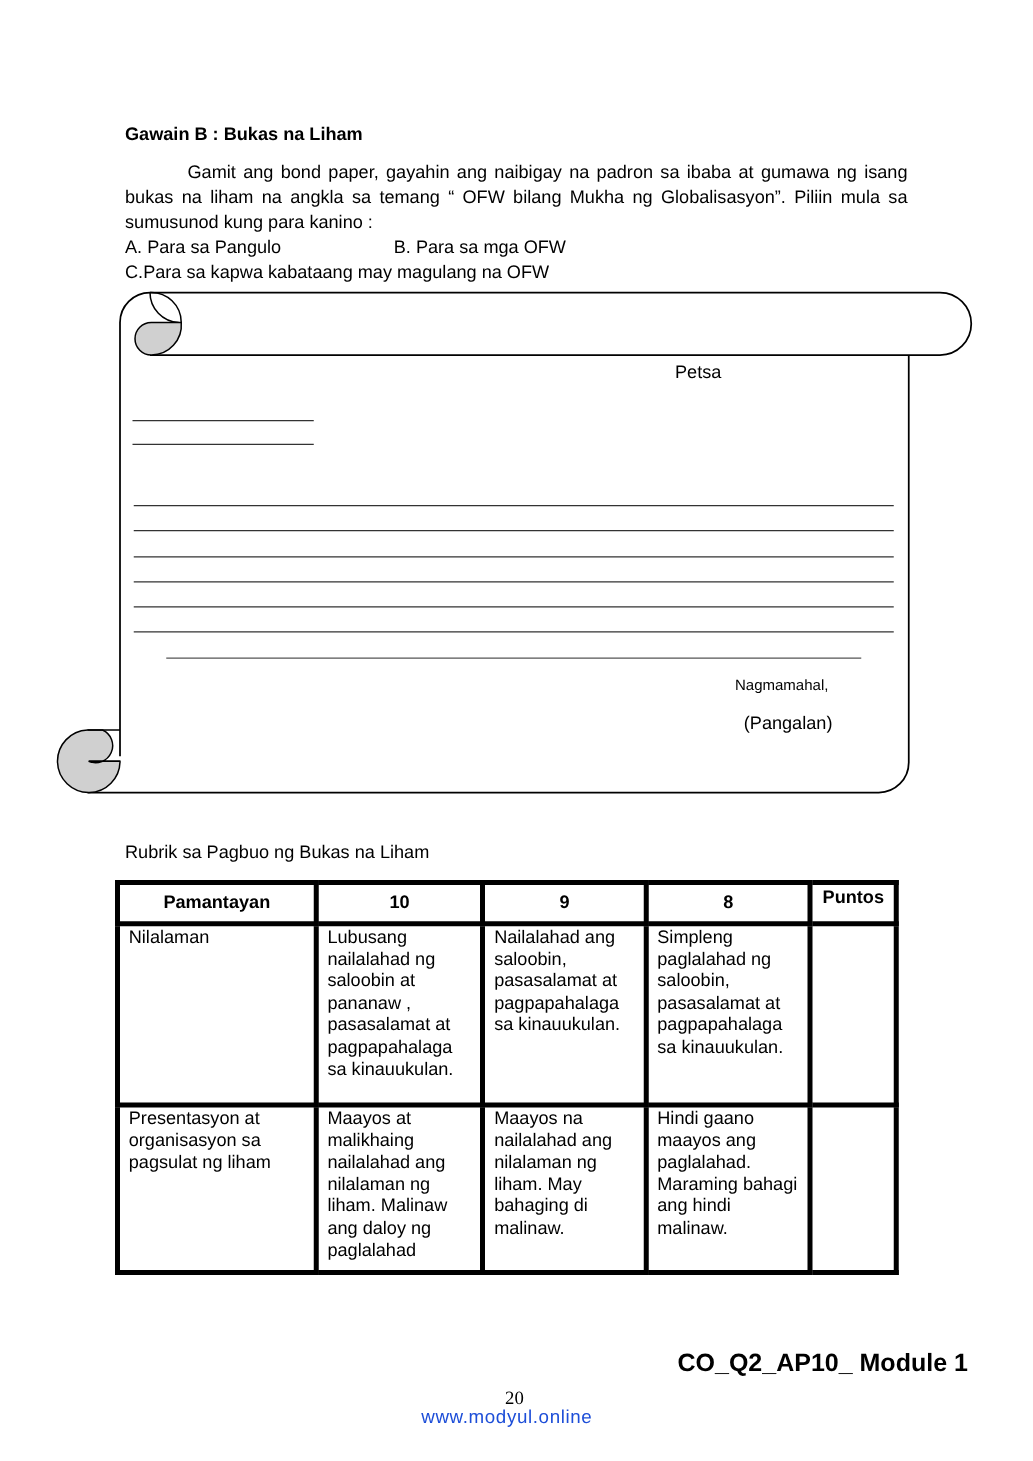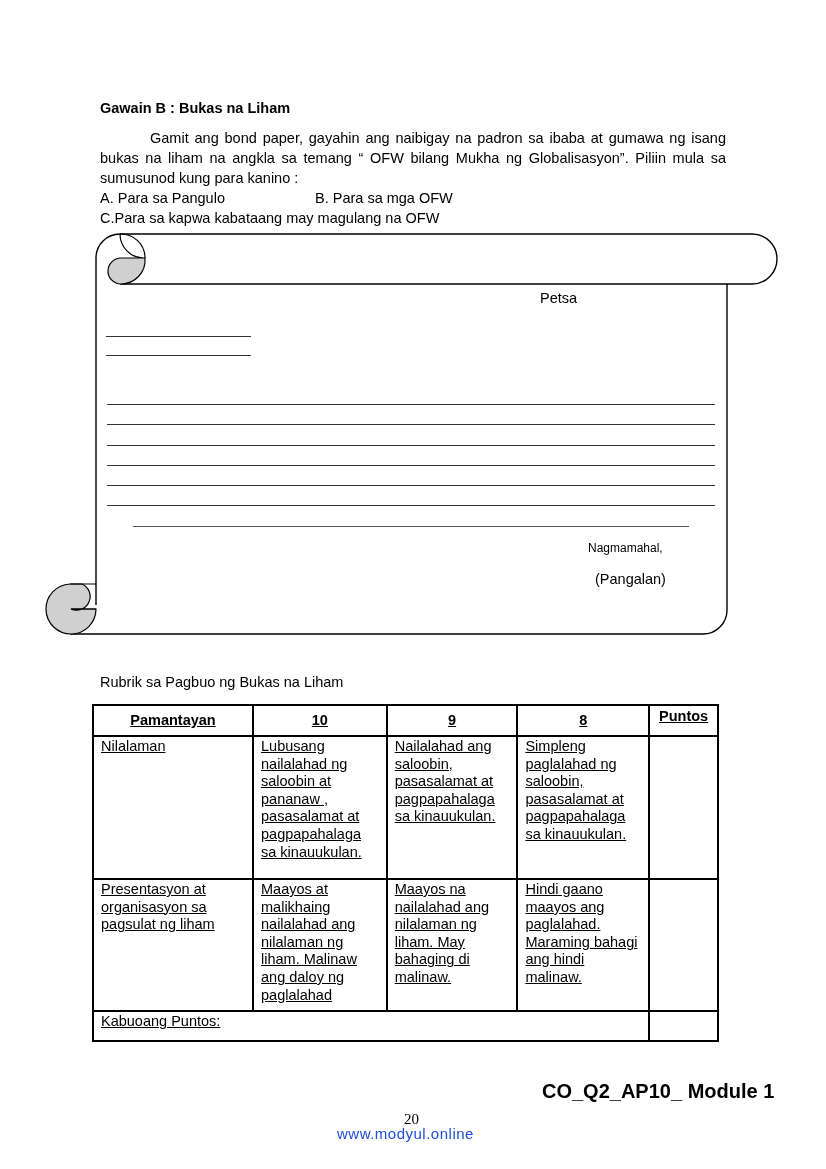--- a/index.html
+++ b/index.html
@@ -16,22 +16,22 @@
   svg.scroll { position: absolute; left: 0; top: 0; }
   .petsa { left: 540px; top: 290px; font-size: 14.5px; }
   .sal-line { left: 106px; width: 145px; border-top: 1.3px solid #333; height: 0; }
   .body-line { left: 107px; width: 608px; border-top: 1.3px solid #333; height: 0; }
   .body-line.short { left: 133px; width: 556px; border-top-color: #555; }
   .closing { left: 588px; top: 541px; font-size: 12px; }
   .signame { left: 595px; top: 571px; font-size: 14.5px; }
   .rubrik-title { left: 100px; top: 674px; font-size: 14.5px; }
   table.rubric { position: absolute; left: 92px; top: 704px; width: 627px;
                  border-collapse: collapse; font-size: 14.5px; }
-  table.rubric th, table.rubric td { border: 2px solid #000000; vertical-align: top;
-                 padding: 1px 7px; line-height: 17.6px; text-align: left; text-decoration: underline; }
+  table.rubric th, table.rubric td { border: 4px solid #000000; vertical-align: top;
+                 padding: 1px 7px; line-height: 17.6px; text-align: left; }
   table.rubric th { font-weight: bold; text-align: center; height: 27px; vertical-align: middle; padding: 0 4px; }
   table.rubric th.puntos { vertical-align: top; padding-top: 2px; }
   .r1 td { height: 139px; }
   .r2 td { height: 128px; }
   .r3 td { height: 26px; }
   .pagenum { left: 404px; top: 1071px; font-family: "Liberation Serif", serif; font-size: 15px; margin-top: 40px; }
   .modcode { left: 542px; top: 1080px; font-size: 20px; font-weight: bold; }
   .watermark { left: 337px; top: 1125px; font-size: 15px; color: #1d4ed8; letter-spacing: 0.5px; }
 </style>
 </head>
@@ -98,22 +98,18 @@
       <td>Simpleng paglalahad ng saloobin, pasasalamat at pagpapahalaga sa kinauukulan.</td>
       <td></td>
     </tr>
     <tr class="r2">
       <td>Presentasyon at organisasyon sa pagsulat ng liham</td>
       <td>Maayos at malikhaing nailalahad ang nilalaman ng liham. Malinaw ang daloy ng paglalahad</td>
       <td>Maayos na nailalahad ang nilalaman ng liham. May bahaging di malinaw.</td>
       <td>Hindi gaano maayos ang paglalahad. Maraming bahagi ang hindi malinaw.</td>
       <td></td>
     </tr>
-    <tr class="r3">
-      <td colspan="4">Kabuoang Puntos:</td>
-      <td></td>
-    </tr>
   </tbody>
 </table>
 
 <div class="abs pagenum">20</div>
 <div class="abs modcode">CO_Q2_AP10_ Module 1</div>
 <div class="abs watermark">www.modyul.online</div>
 
 </body></html>

